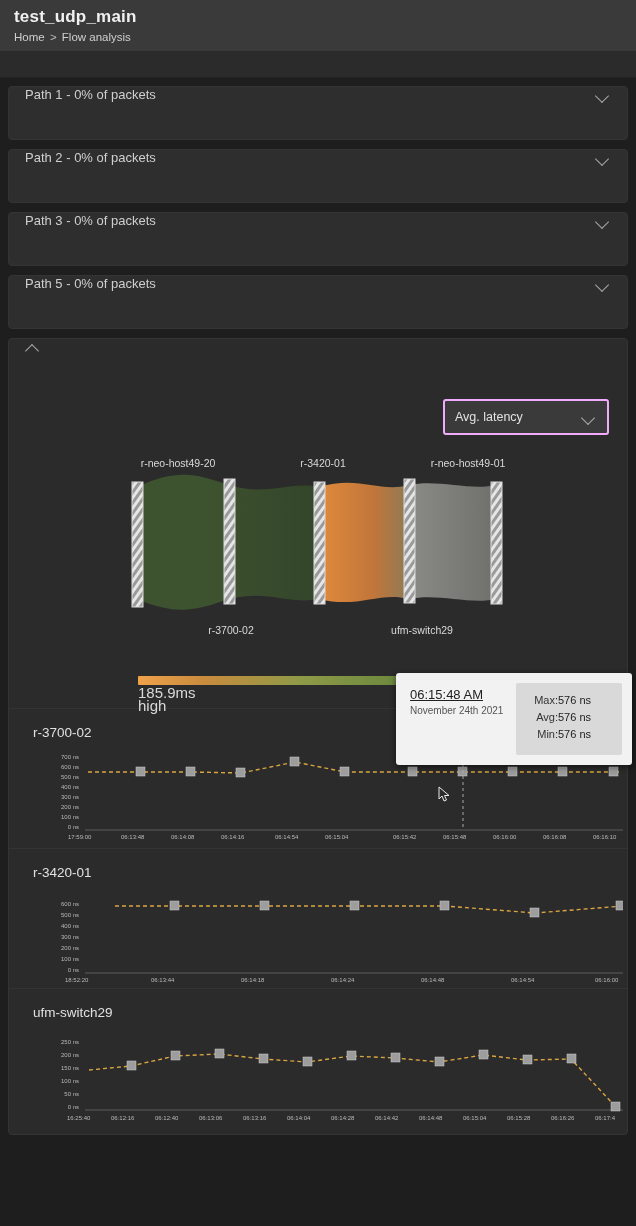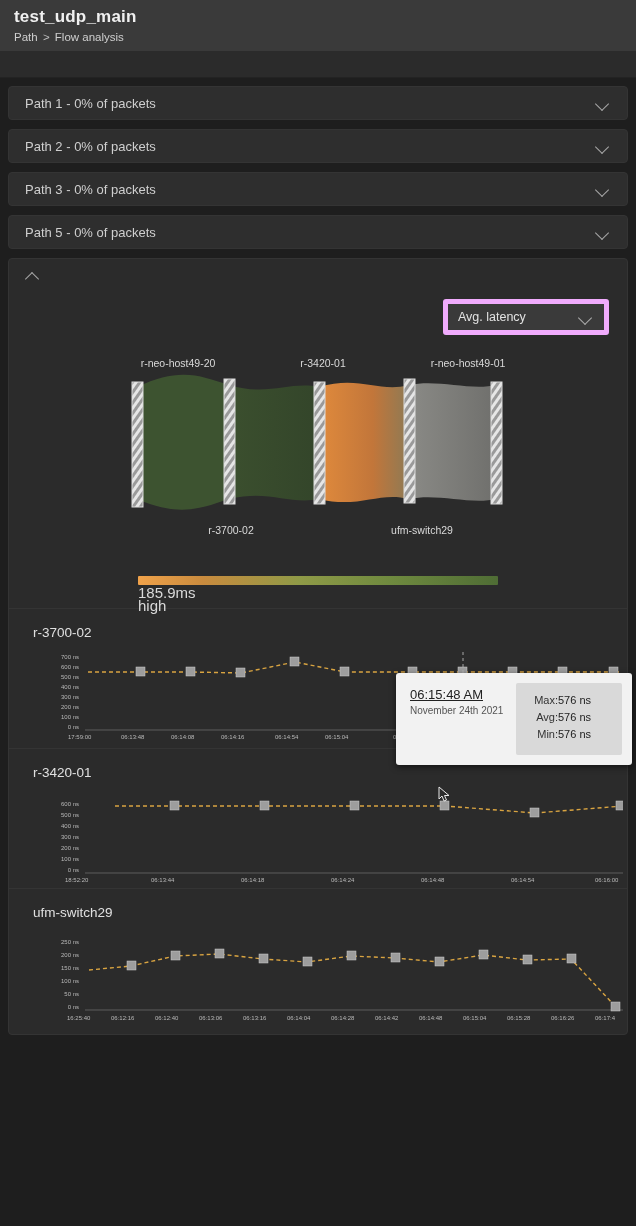--- a/index.html
+++ b/index.html
@@ -51,23 +51,23 @@
     overflow: hidden;
   }
 
   .panel {
     background: #2e2e2e;
     border-radius: 4px;
     margin-bottom: 9px;
     border: 1px solid #343434;
   }
   .panel-header {
-    height: 32px;
+    height: 52px;
     display: flex;
-    align-items: center;
+    align-items: flex-start;
     padding: 0 16px;
     font-size: 13px;
     color: #cfcfcf;
     cursor: pointer;
     user-select: none;
     gap: 25px;
   }
   .panel-header .ttl { flex: 1; }
   .chev {
     width: 16px; height: 16px;
@@ -92,21 +92,21 @@
   .panel-body { padding: 0 0 6px 0; }
 
   
   .select-row {
     display: flex; justify-content: flex-end;
     padding: 8px 18px 0 0;
   }
   .select {
     width: 166px; height: 36px;
     background: #3a3a3a;
-    border: 5px solid #f0abfc;
+    border: 2px solid #f0abfc;
     border-radius: 3px;
     display: flex; align-items: center;
     padding: 0 10px;
     font-size: 12.5px;
     color: #e2e2e2;
     cursor: pointer;
   }
   .select .val { flex: 1; }
 
   
@@ -180,21 +180,21 @@
   }
 </style>
 </head>
 <body>
 
 <div class="app">
 
   <div class="header">
     <div class="header-title">test_udp_main</div>
     <div class="breadcrumb">
-      <span>Path</span>
+      <span>Home</span>
       <span class="crumb-sep">&gt;</span>
       <span>Flow analysis</span>
     </div>
   </div>
   <div class="subbar"></div>
 
   <div class="body">
 
     <div class="panel">
       <div class="panel-header">

